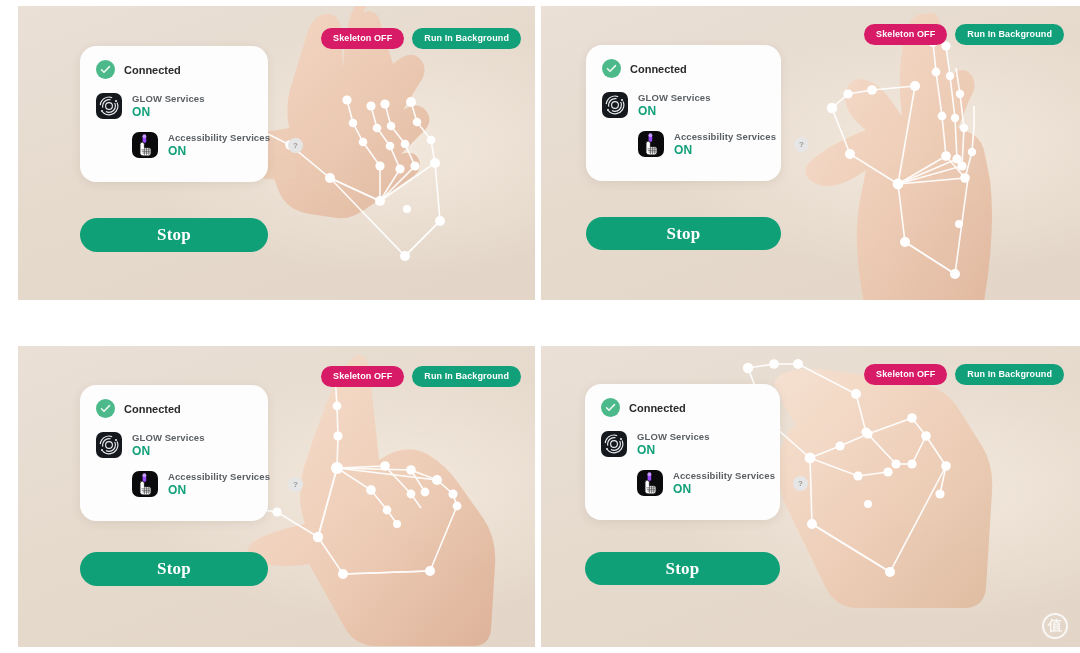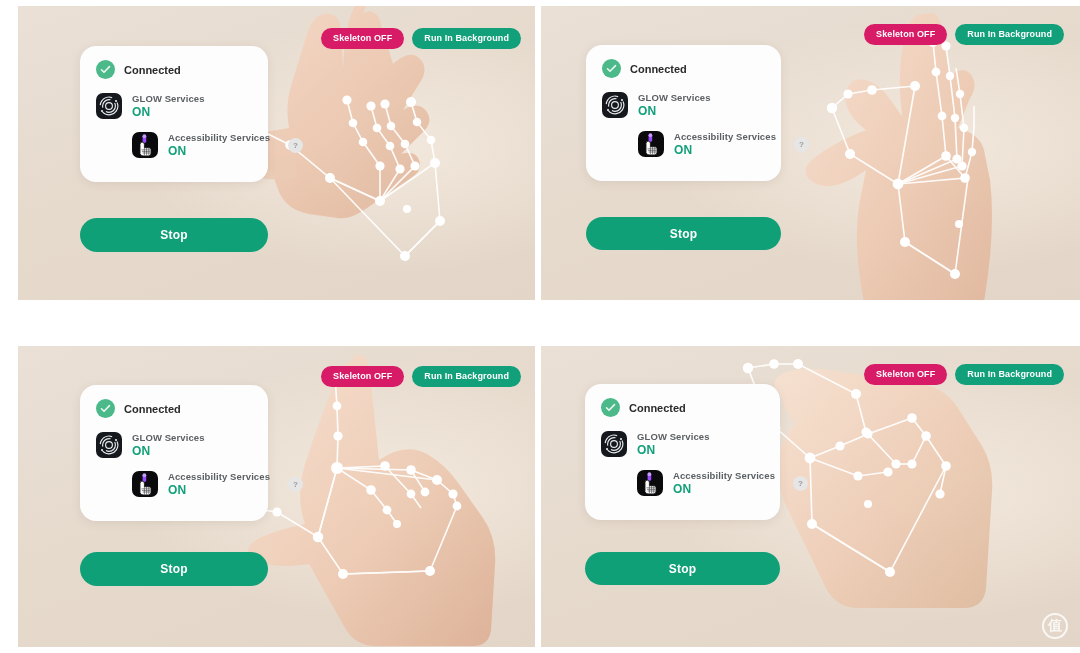--- a/index.html
+++ b/index.html
@@ -82,24 +82,24 @@
     background:#e6e6e6; color:#9a9a9a;
     font-size:8px; font-weight:700;
     display:flex; align-items:center; justify-content:center;
     margin-left:8px; flex:0 0 auto; cursor:pointer;
   }
 
   .stop-btn {
     position:absolute;
     background:#10a078; color:#fff;
     border:none; border-radius:999px;
-    font-size:12px; font-weight:700;
+    font-size:17px; font-weight:700;
     display:flex; align-items:center; justify-content:center;
     cursor:pointer; letter-spacing:.2px;
-    font-family:Liberation Sans, sans-serif;
+    font-family:Liberation Serif, serif;
   }
 
   
   .hand-svg { position:absolute; right:0; bottom:0; }
 
   
   .watermark {
     position:absolute; right:12px; bottom:8px;
     display:flex; align-items:center; gap:7px;
     opacity:.82; pointer-events:none;

